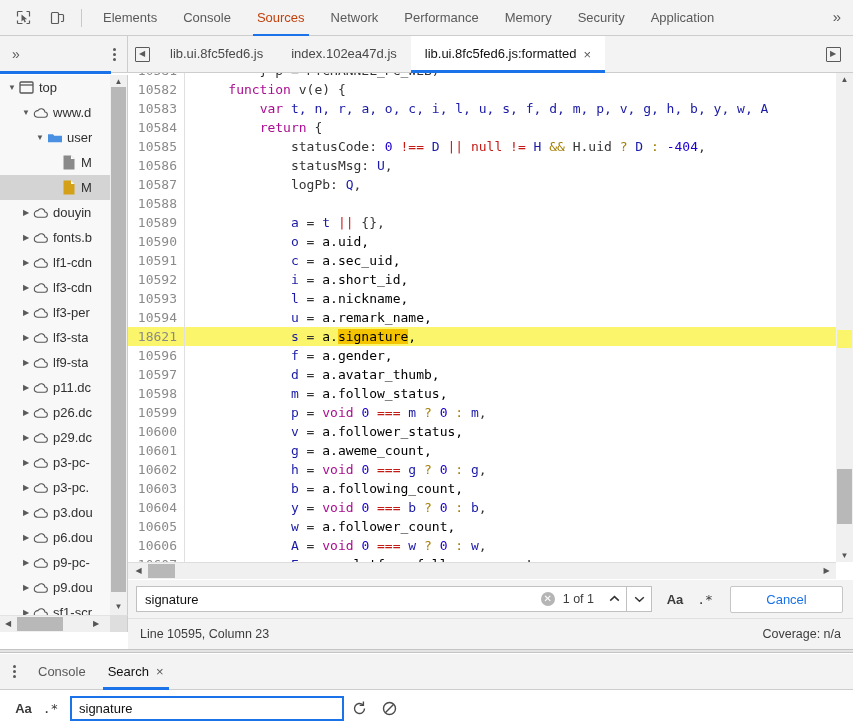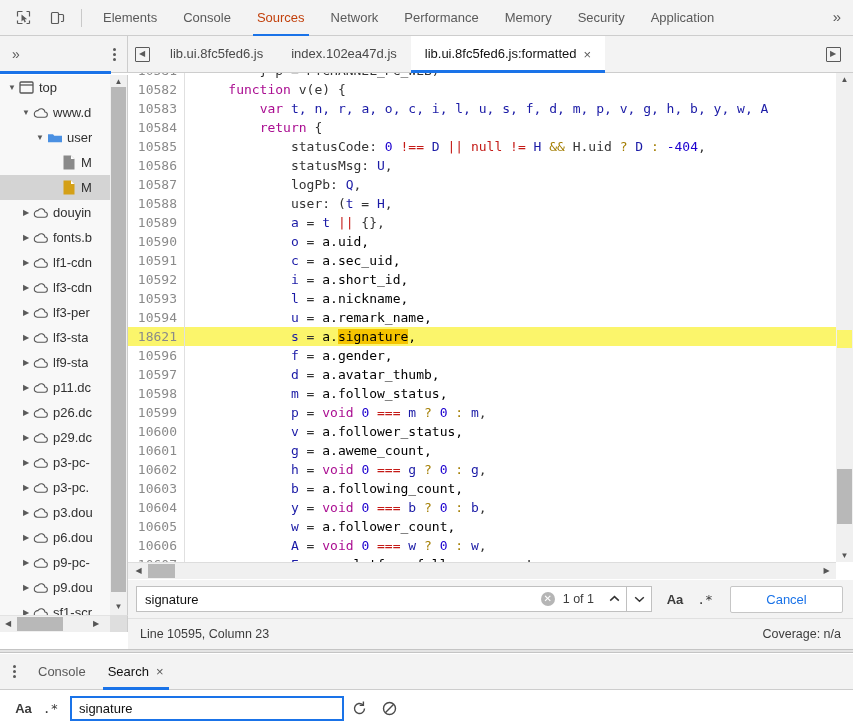--- a/index.html
+++ b/index.html
@@ -593,21 +593,21 @@
   <div class="editor">
     <div class="code-scroll">
       <div class="code-lines" id="code-container">
           <div class="cline"><span class="lnum">10581</span><span class="ctext"><span class="punc">        } p = PTCHANNEL_PC_WEB)</span></span></div>
           <div class="cline"><span class="lnum">10582</span><span class="ctext"><span class="op">    </span><span class="kw2">function</span><span class="punc"> v(e) {</span></span></div>
           <div class="cline"><span class="lnum">10583</span><span class="ctext"><span class="op">        </span><span class="kw2">var</span><span class="op"> </span><span class="var">t, n, r, a, o, c, i, l, u, s, f, d, m, p, v, g, h, b, y, w, A</span></span></div>
           <div class="cline"><span class="lnum">10584</span><span class="ctext"><span class="op">        </span><span class="kw2">return</span><span class="punc"> {</span></span></div>
           <div class="cline"><span class="lnum">10585</span><span class="ctext"><span class="punc">            statusCode: </span><span class="num">0</span><span class="kw"> !== </span><span class="var">D</span><span class="op"> </span><span class="kw">||</span><span class="op"> </span><span class="kw">null</span><span class="kw"> != </span><span class="var">H</span><span class="op"> </span><span class="amp">&amp;&amp;</span><span class="punc"> H.uid </span><span class="amp">?</span><span class="op"> </span><span class="var">D</span><span class="op"> </span><span class="amp">:</span><span class="op"> </span><span class="num">-404</span><span class="punc">,</span></span></div>
           <div class="cline"><span class="lnum">10586</span><span class="ctext"><span class="punc">            statusMsg: </span><span class="var">U</span><span class="punc">,</span></span></div>
           <div class="cline"><span class="lnum">10587</span><span class="ctext"><span class="punc">            logPb: </span><span class="var">Q</span><span class="punc">,</span></span></div>
-          <div class="cline"><span class="lnum">10588</span><span class="ctext"><span class="punc">            user: (</span><span class="var">t</span><span class="op"> = </span><span class="var">H</span><span class="punc">,</span></span></div>
+          <div class="cline"><span class="lnum">10588</span></div>
           <div class="cline"><span class="lnum">10589</span><span class="ctext"><span class="op">            </span><span class="var">a</span><span class="op"> = </span><span class="var">t</span><span class="op"> </span><span class="kw">||</span><span class="punc"> {},</span></span></div>
           <div class="cline"><span class="lnum">10590</span><span class="ctext"><span class="op">            </span><span class="var">o</span><span class="op"> = </span><span class="prop">a.uid,</span></span></div>
           <div class="cline"><span class="lnum">10591</span><span class="ctext"><span class="op">            </span><span class="var">c</span><span class="op"> = </span><span class="prop">a.sec_uid,</span></span></div>
           <div class="cline"><span class="lnum">10592</span><span class="ctext"><span class="op">            </span><span class="var">i</span><span class="op"> = </span><span class="prop">a.short_id,</span></span></div>
           <div class="cline"><span class="lnum">10593</span><span class="ctext"><span class="op">            </span><span class="var">l</span><span class="op"> = </span><span class="prop">a.nickname,</span></span></div>
           <div class="cline"><span class="lnum">10594</span><span class="ctext"><span class="op">            </span><span class="var">u</span><span class="op"> = </span><span class="prop">a.remark_name,</span></span></div>
           <div class="cline hl"><span class="lnum">18621</span><span class="ctext"><span class="op">            </span><span class="var">s</span><span class="op"> = </span><span class="prop">a.</span><span class="prop match-hl">signature</span><span class="prop">,</span></span></div>
           <div class="cline"><span class="lnum">10596</span><span class="ctext"><span class="op">            </span><span class="var">f</span><span class="op"> = </span><span class="prop">a.gender,</span></span></div>
           <div class="cline"><span class="lnum">10597</span><span class="ctext"><span class="op">            </span><span class="var">d</span><span class="op"> = </span><span class="prop">a.avatar_thumb,</span></span></div>
           <div class="cline"><span class="lnum">10598</span><span class="ctext"><span class="op">            </span><span class="var">m</span><span class="op"> = </span><span class="prop">a.follow_status,</span></span></div>

